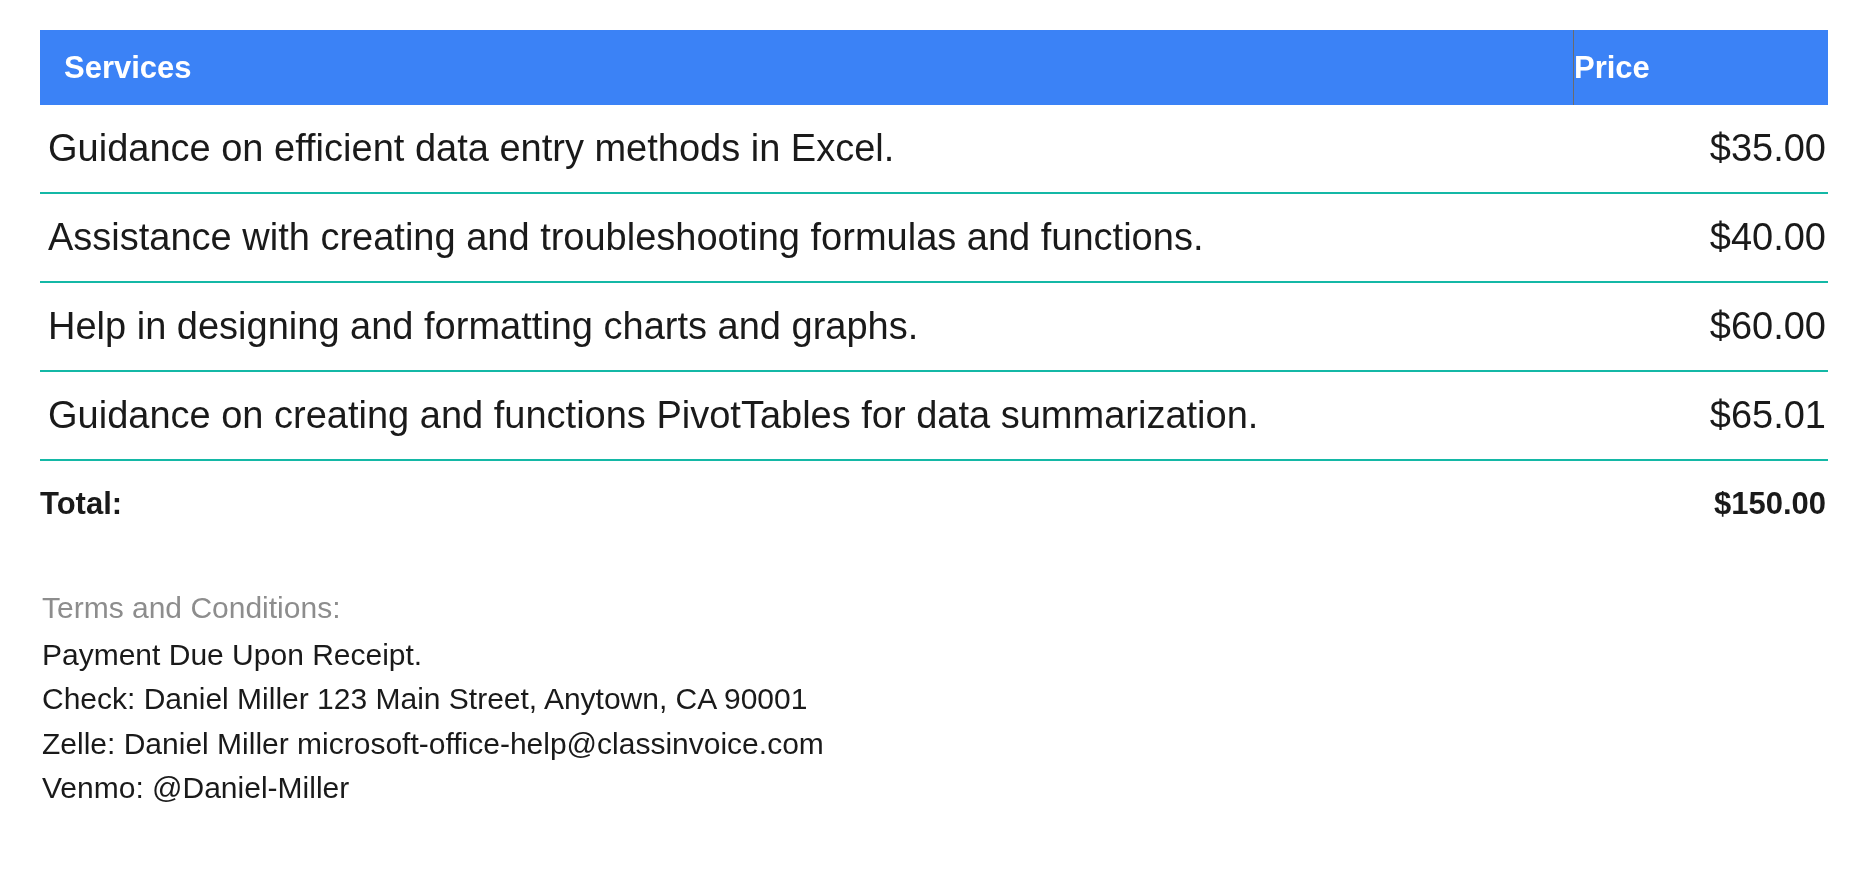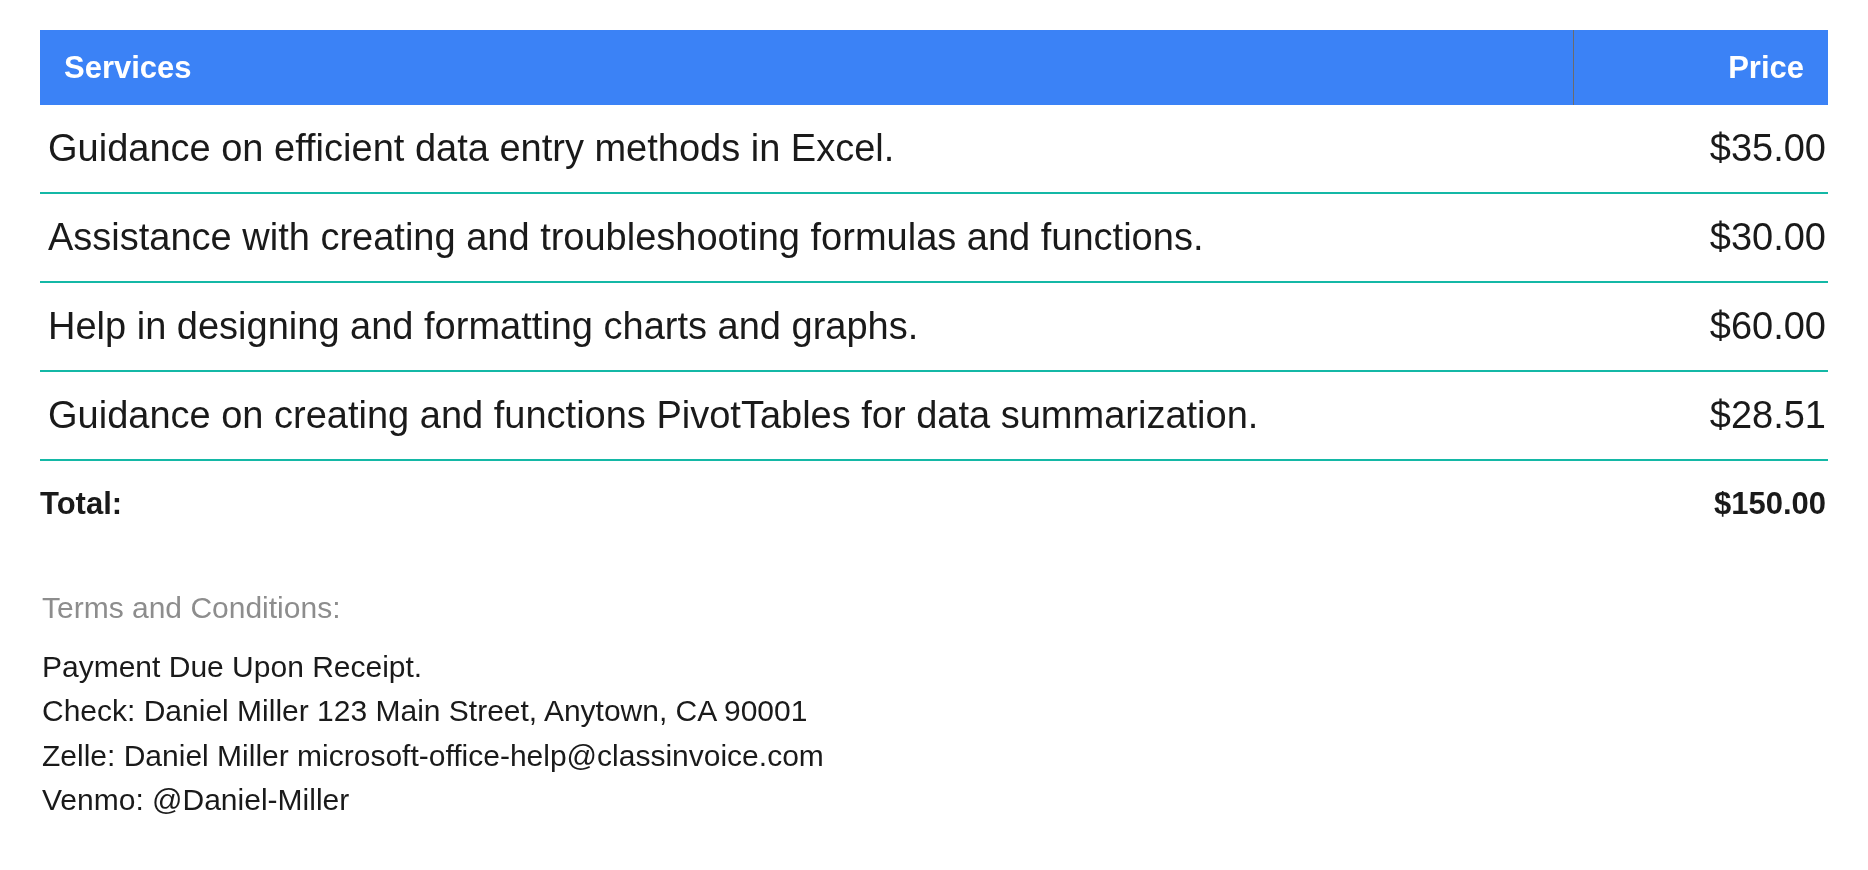--- a/index.html
+++ b/index.html
@@ -36,21 +36,21 @@
     font-size: 31px;
     font-weight: bold;
     height: 75px;
   }
   .th-service {
     text-align: left;
     padding-left: 24px !important;
     border-right: 1px solid #6b6b6b;
   }
   .th-price {
-    text-align: right;
+    text-align: left;
     padding-right: 24px !important;
     width: 230px;
   }
   .service-row td {
     height: 87px;
     font-size: 38px;
     border-bottom: 2px solid #14b8a6;
   }
   .service-row .cell-desc {
     text-align: left;
@@ -78,21 +78,21 @@
     white-space: nowrap;
   }
   
   .terms {
     margin-top: 44px;
     padding-left: 2px;
   }
   .terms-title {
     font-size: 30px;
     color: #8d8d8d;
-    margin-bottom: 20px;
+    margin-bottom: 8px;
   }
   .terms-line {
     font-size: 30px;
     color: #1a1a1a;
     line-height: 1.48;
     white-space: nowrap;
   }
 </style>
 </head>
 <body>
@@ -106,29 +106,29 @@
         <th class="th-price">Price</th>
       </tr>
     </thead>
     <tbody>
       <tr class="service-row">
         <td class="cell-desc">Guidance on efficient data entry methods in Excel.</td>
         <td class="cell-price">$35.00</td>
       </tr>
       <tr class="service-row">
         <td class="cell-desc">Assistance with creating and troubleshooting formulas and functions.</td>
-        <td class="cell-price">$30.00</td>
+        <td class="cell-price">$40.00</td>
       </tr>
       <tr class="service-row">
         <td class="cell-desc">Help in designing and formatting charts and graphs.</td>
         <td class="cell-price">$60.00</td>
       </tr>
       <tr class="service-row">
         <td class="cell-desc">Guidance on creating and functions PivotTables for data summarization.</td>
-        <td class="cell-price">$28.51</td>
+        <td class="cell-price">$65.01</td>
       </tr>
       <tr class="total-row">
         <td class="total-label">Total:</td>
         <td class="total-value">$150.00</td>
       </tr>
     </tbody>
   </table>
 
   <div class="terms">
     <div class="terms-title">Terms and Conditions:</div>

